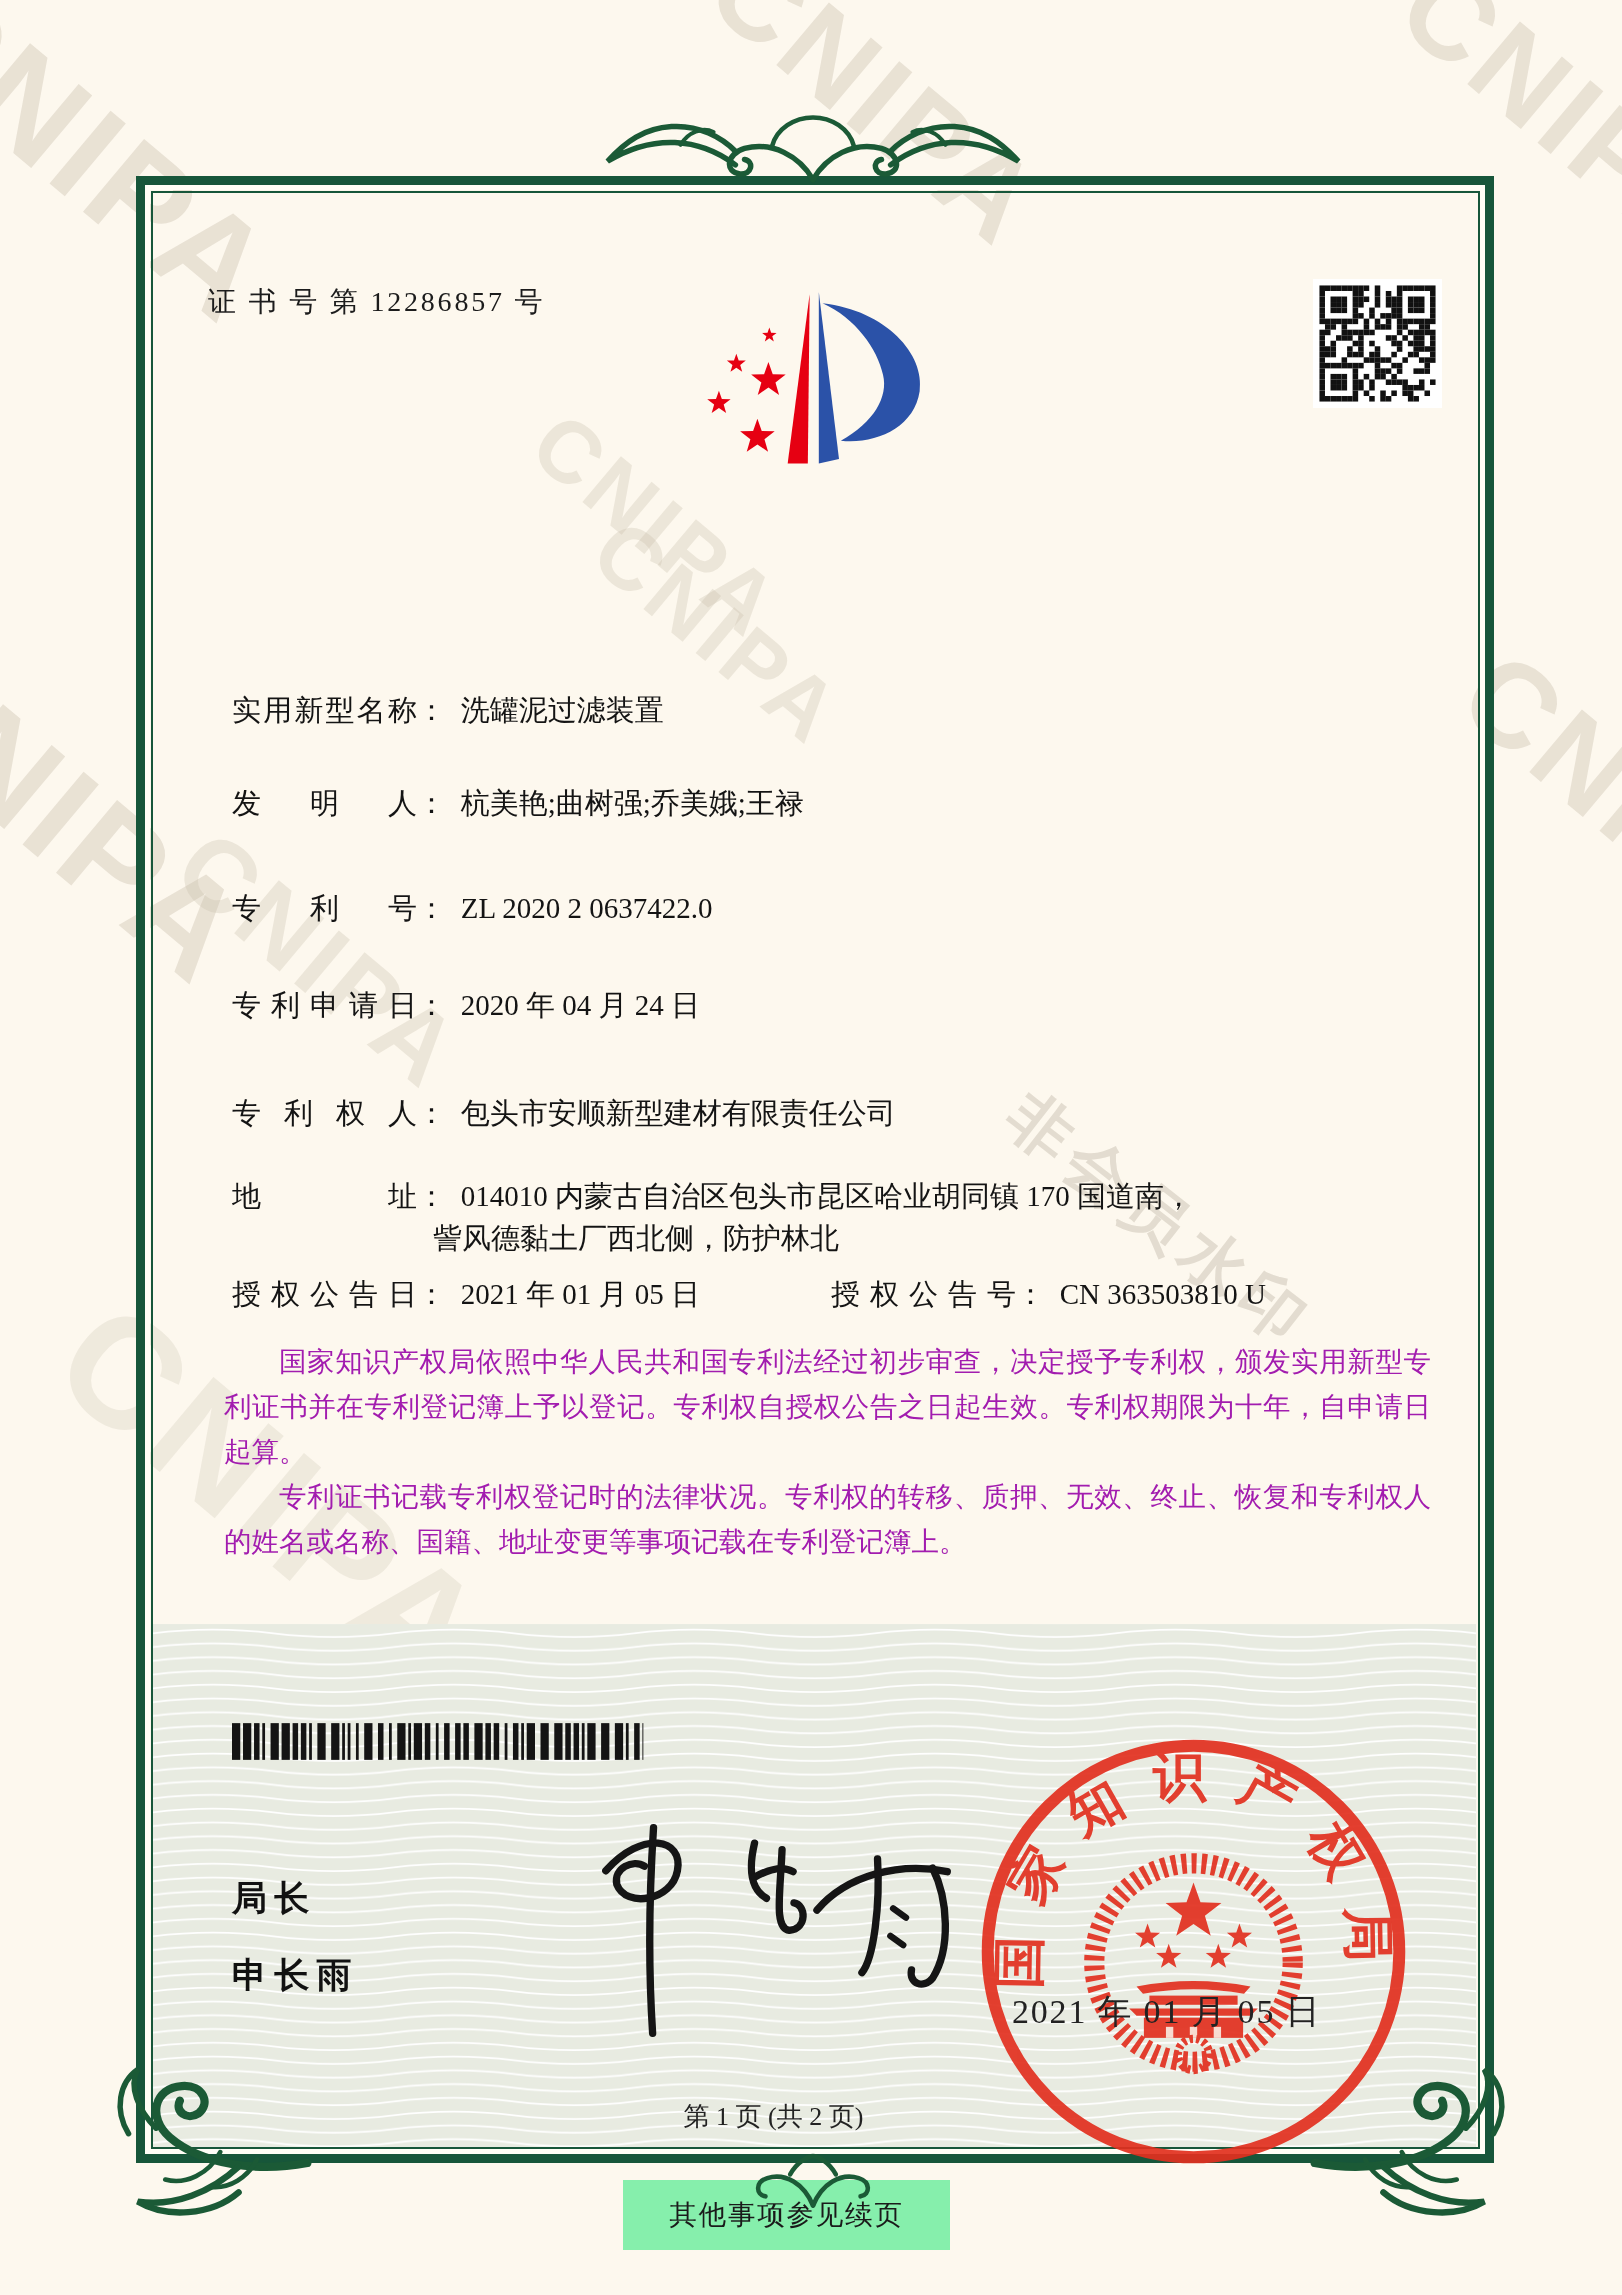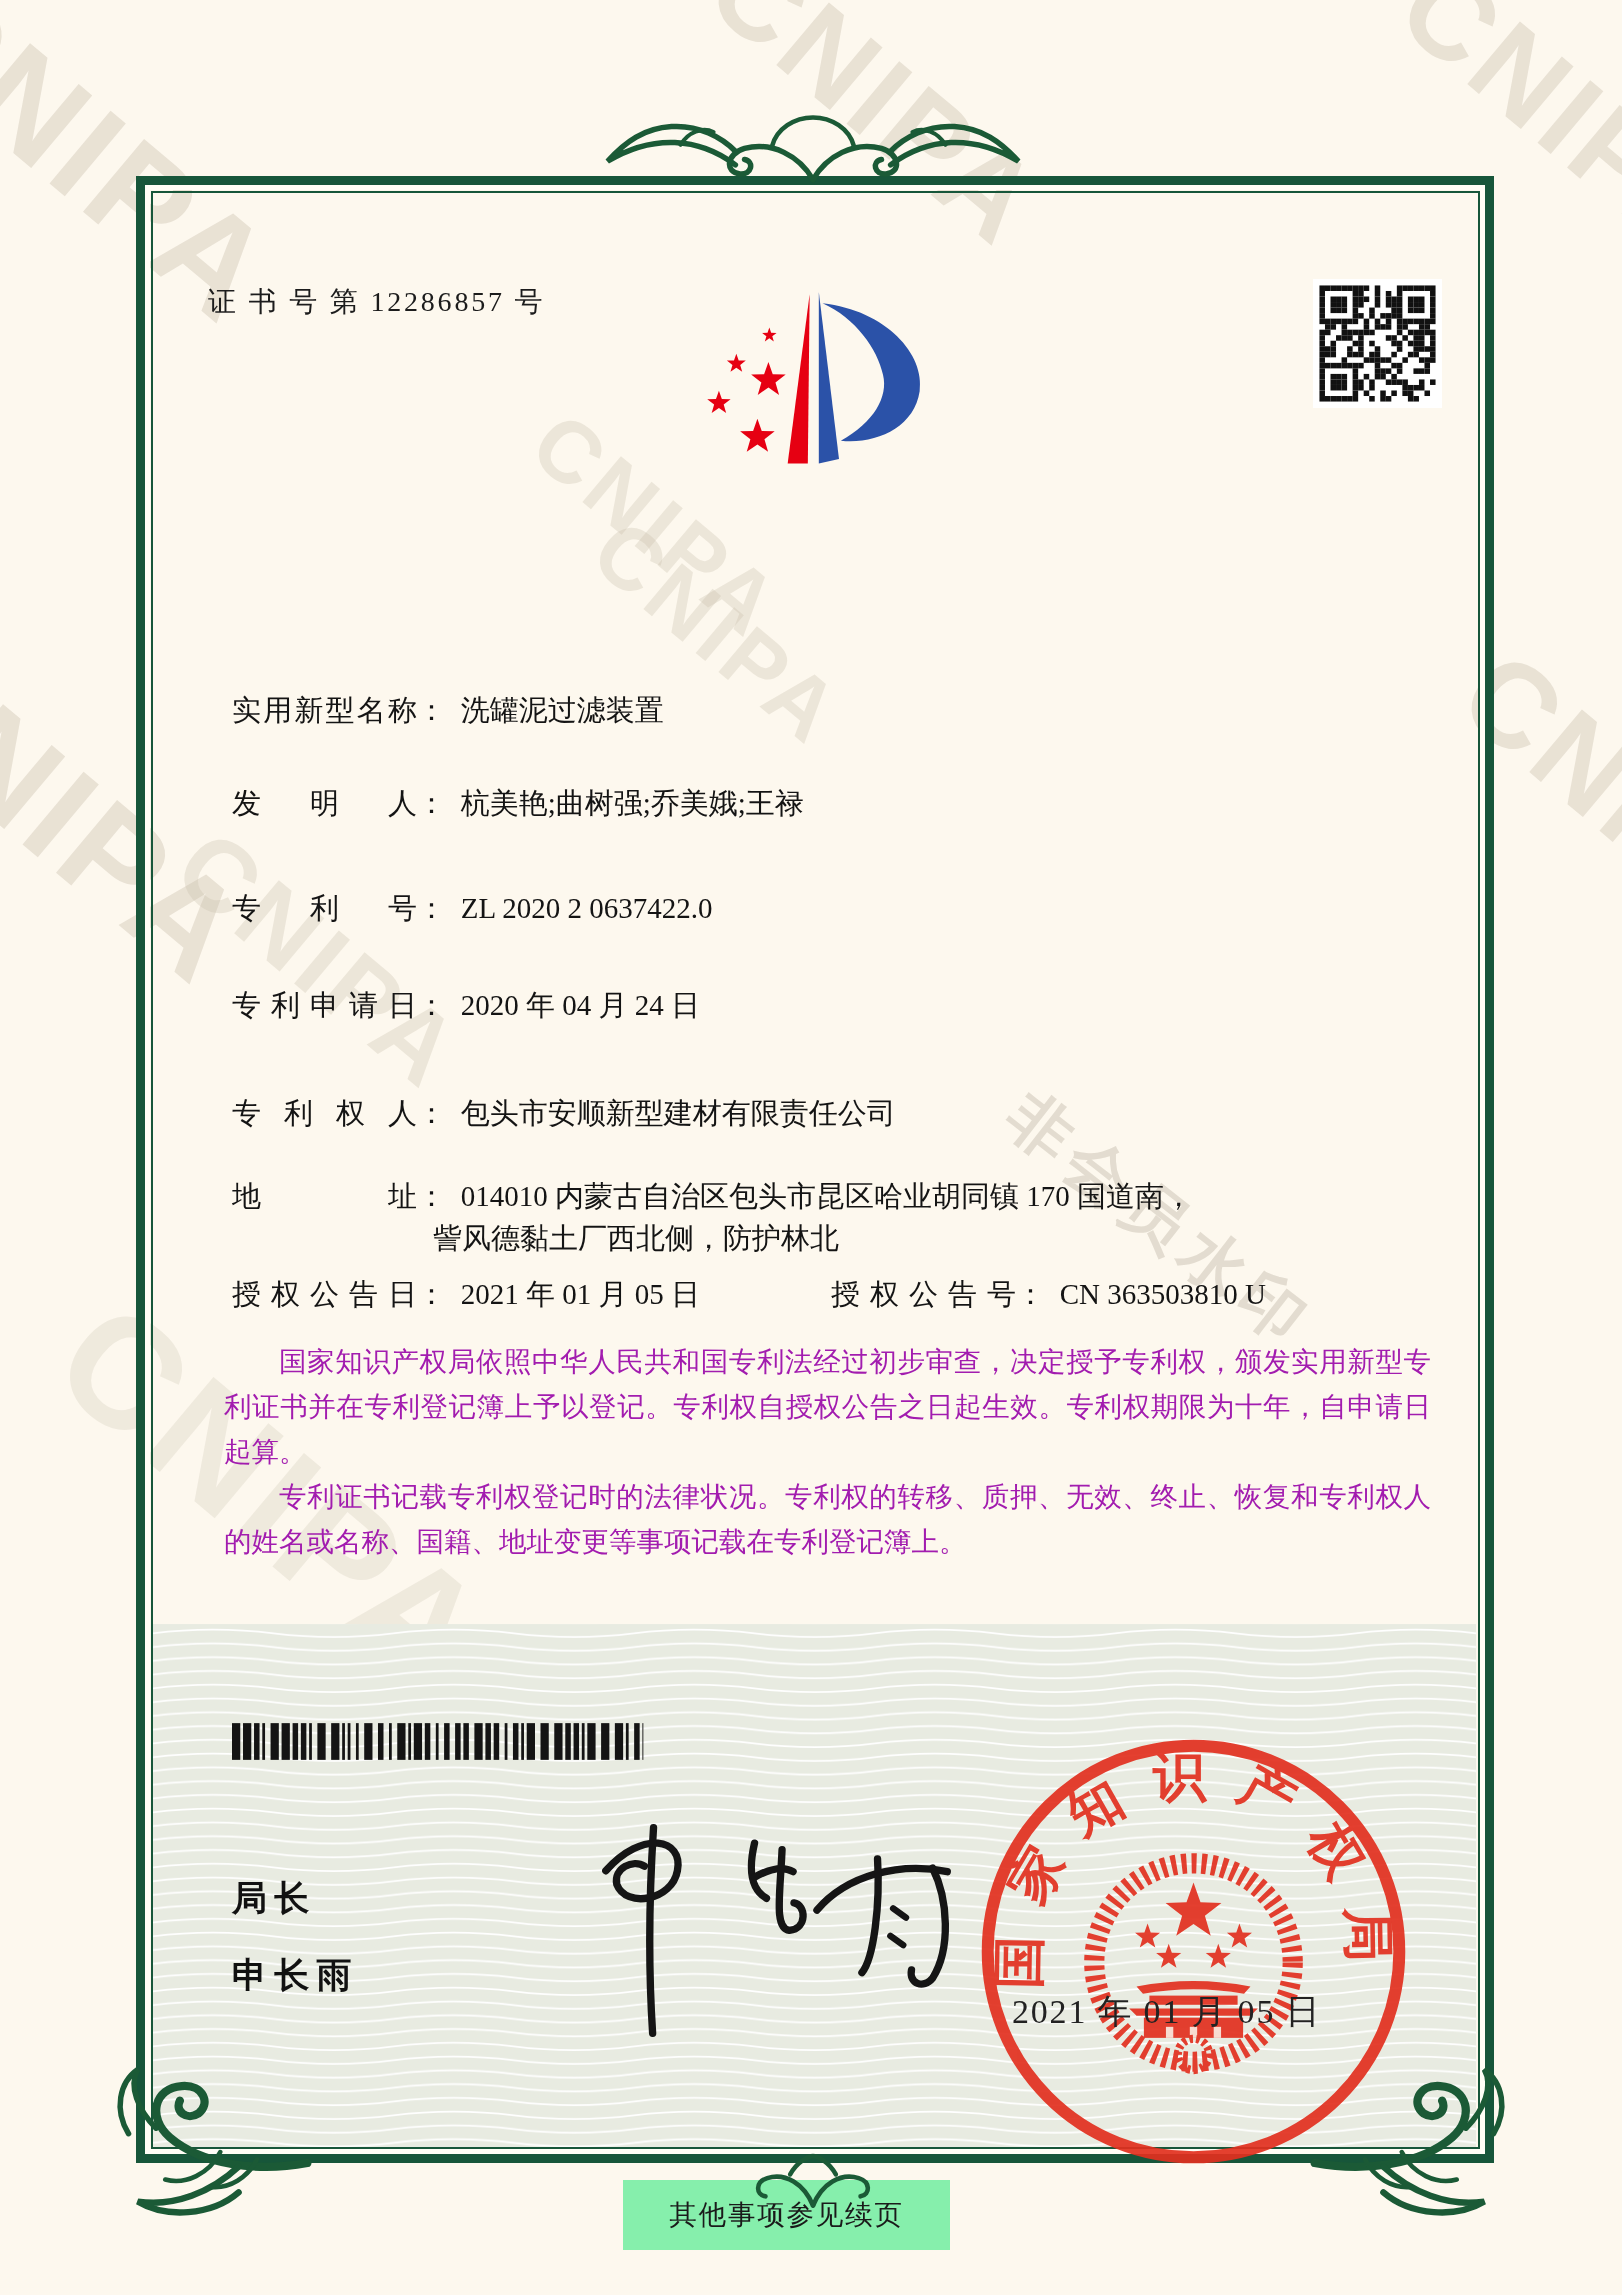--- a/index.html
+++ b/index.html
@@ -488,18 +488,19 @@
         <rect x="-30" y="70" width="8" height="12" fill="#fdf8ee" opacity="0.85"></rect>
         <rect x="-4" y="70" width="8" height="12" fill="#fdf8ee" opacity="0.85"></rect>
         <rect x="22" y="70" width="8" height="12" fill="#fdf8ee" opacity="0.85"></rect>
         <circle cy="100" r="17" fill="none" stroke="#e2301f" stroke-width="9" stroke-dasharray="4 3.5"></circle>
       </g>
     </g>
   </svg>
 
   <div class="sealdate">2021 年 01 月 05 日</div>
 
+  <div class="pageno">第 1 页 (共 2 页)</div>
   <div class="notestrip">
     <span>其他事项参见续页</span>
   </div>
 
 </div>
 
 
 </body></html>

